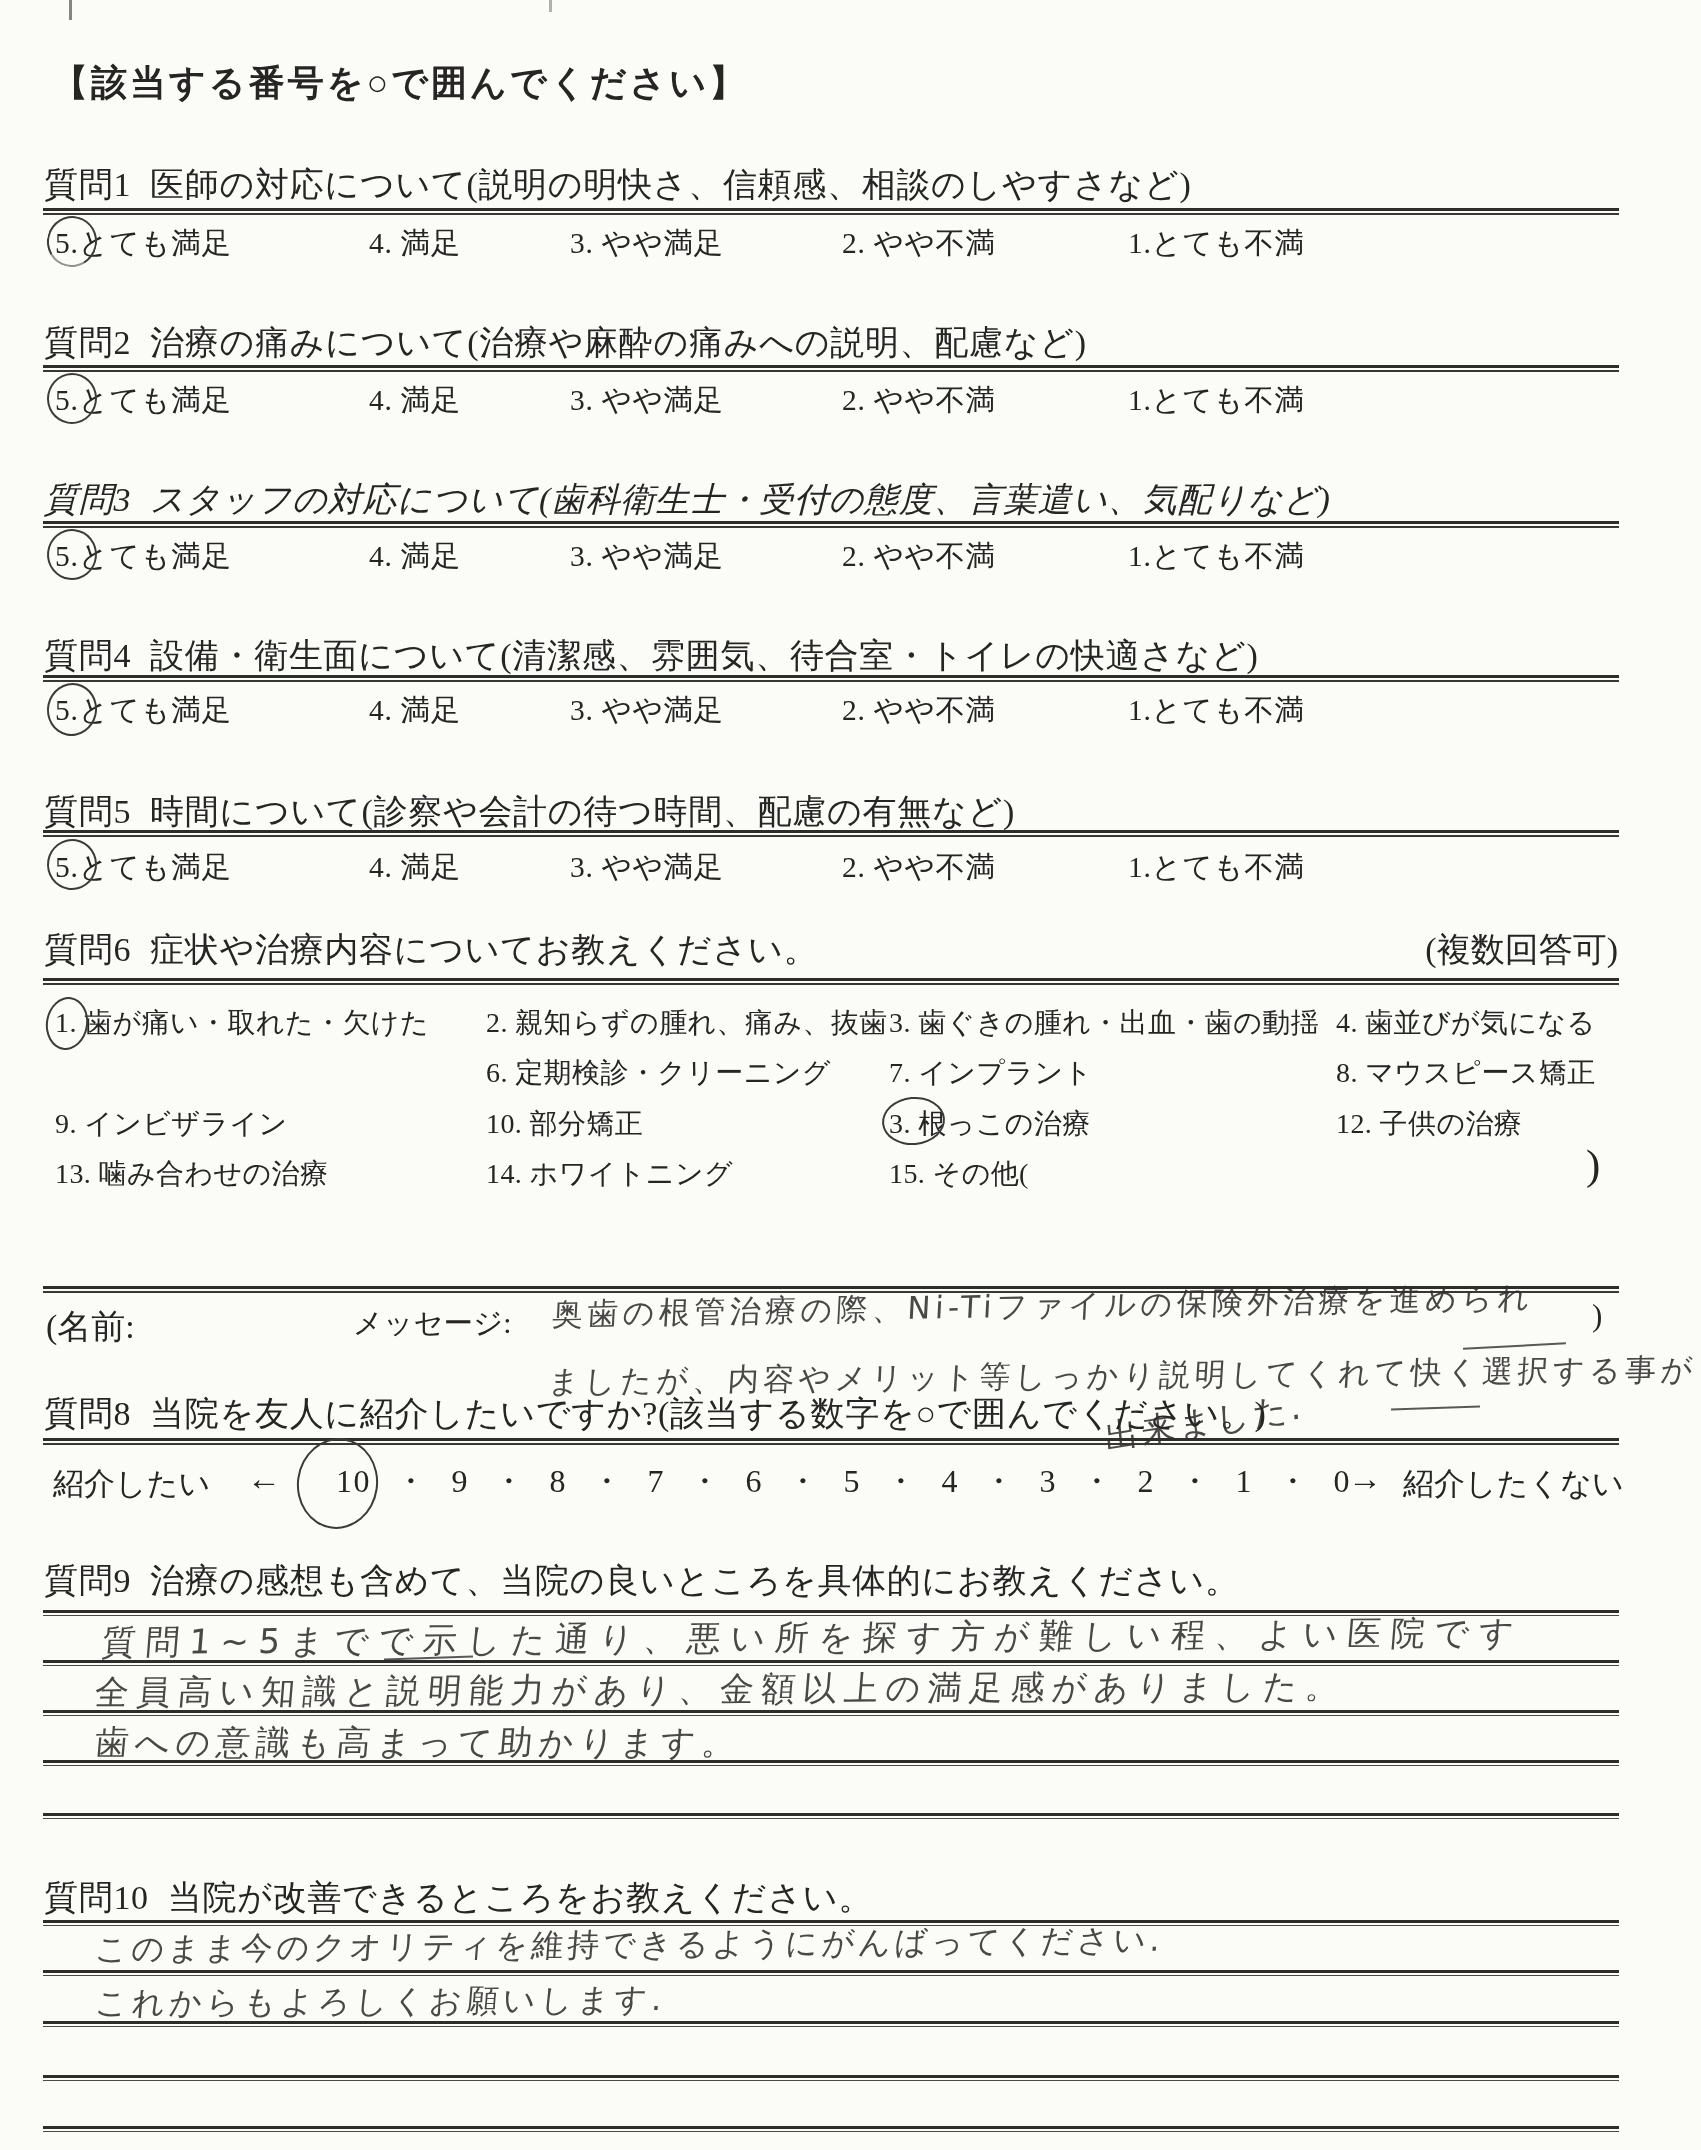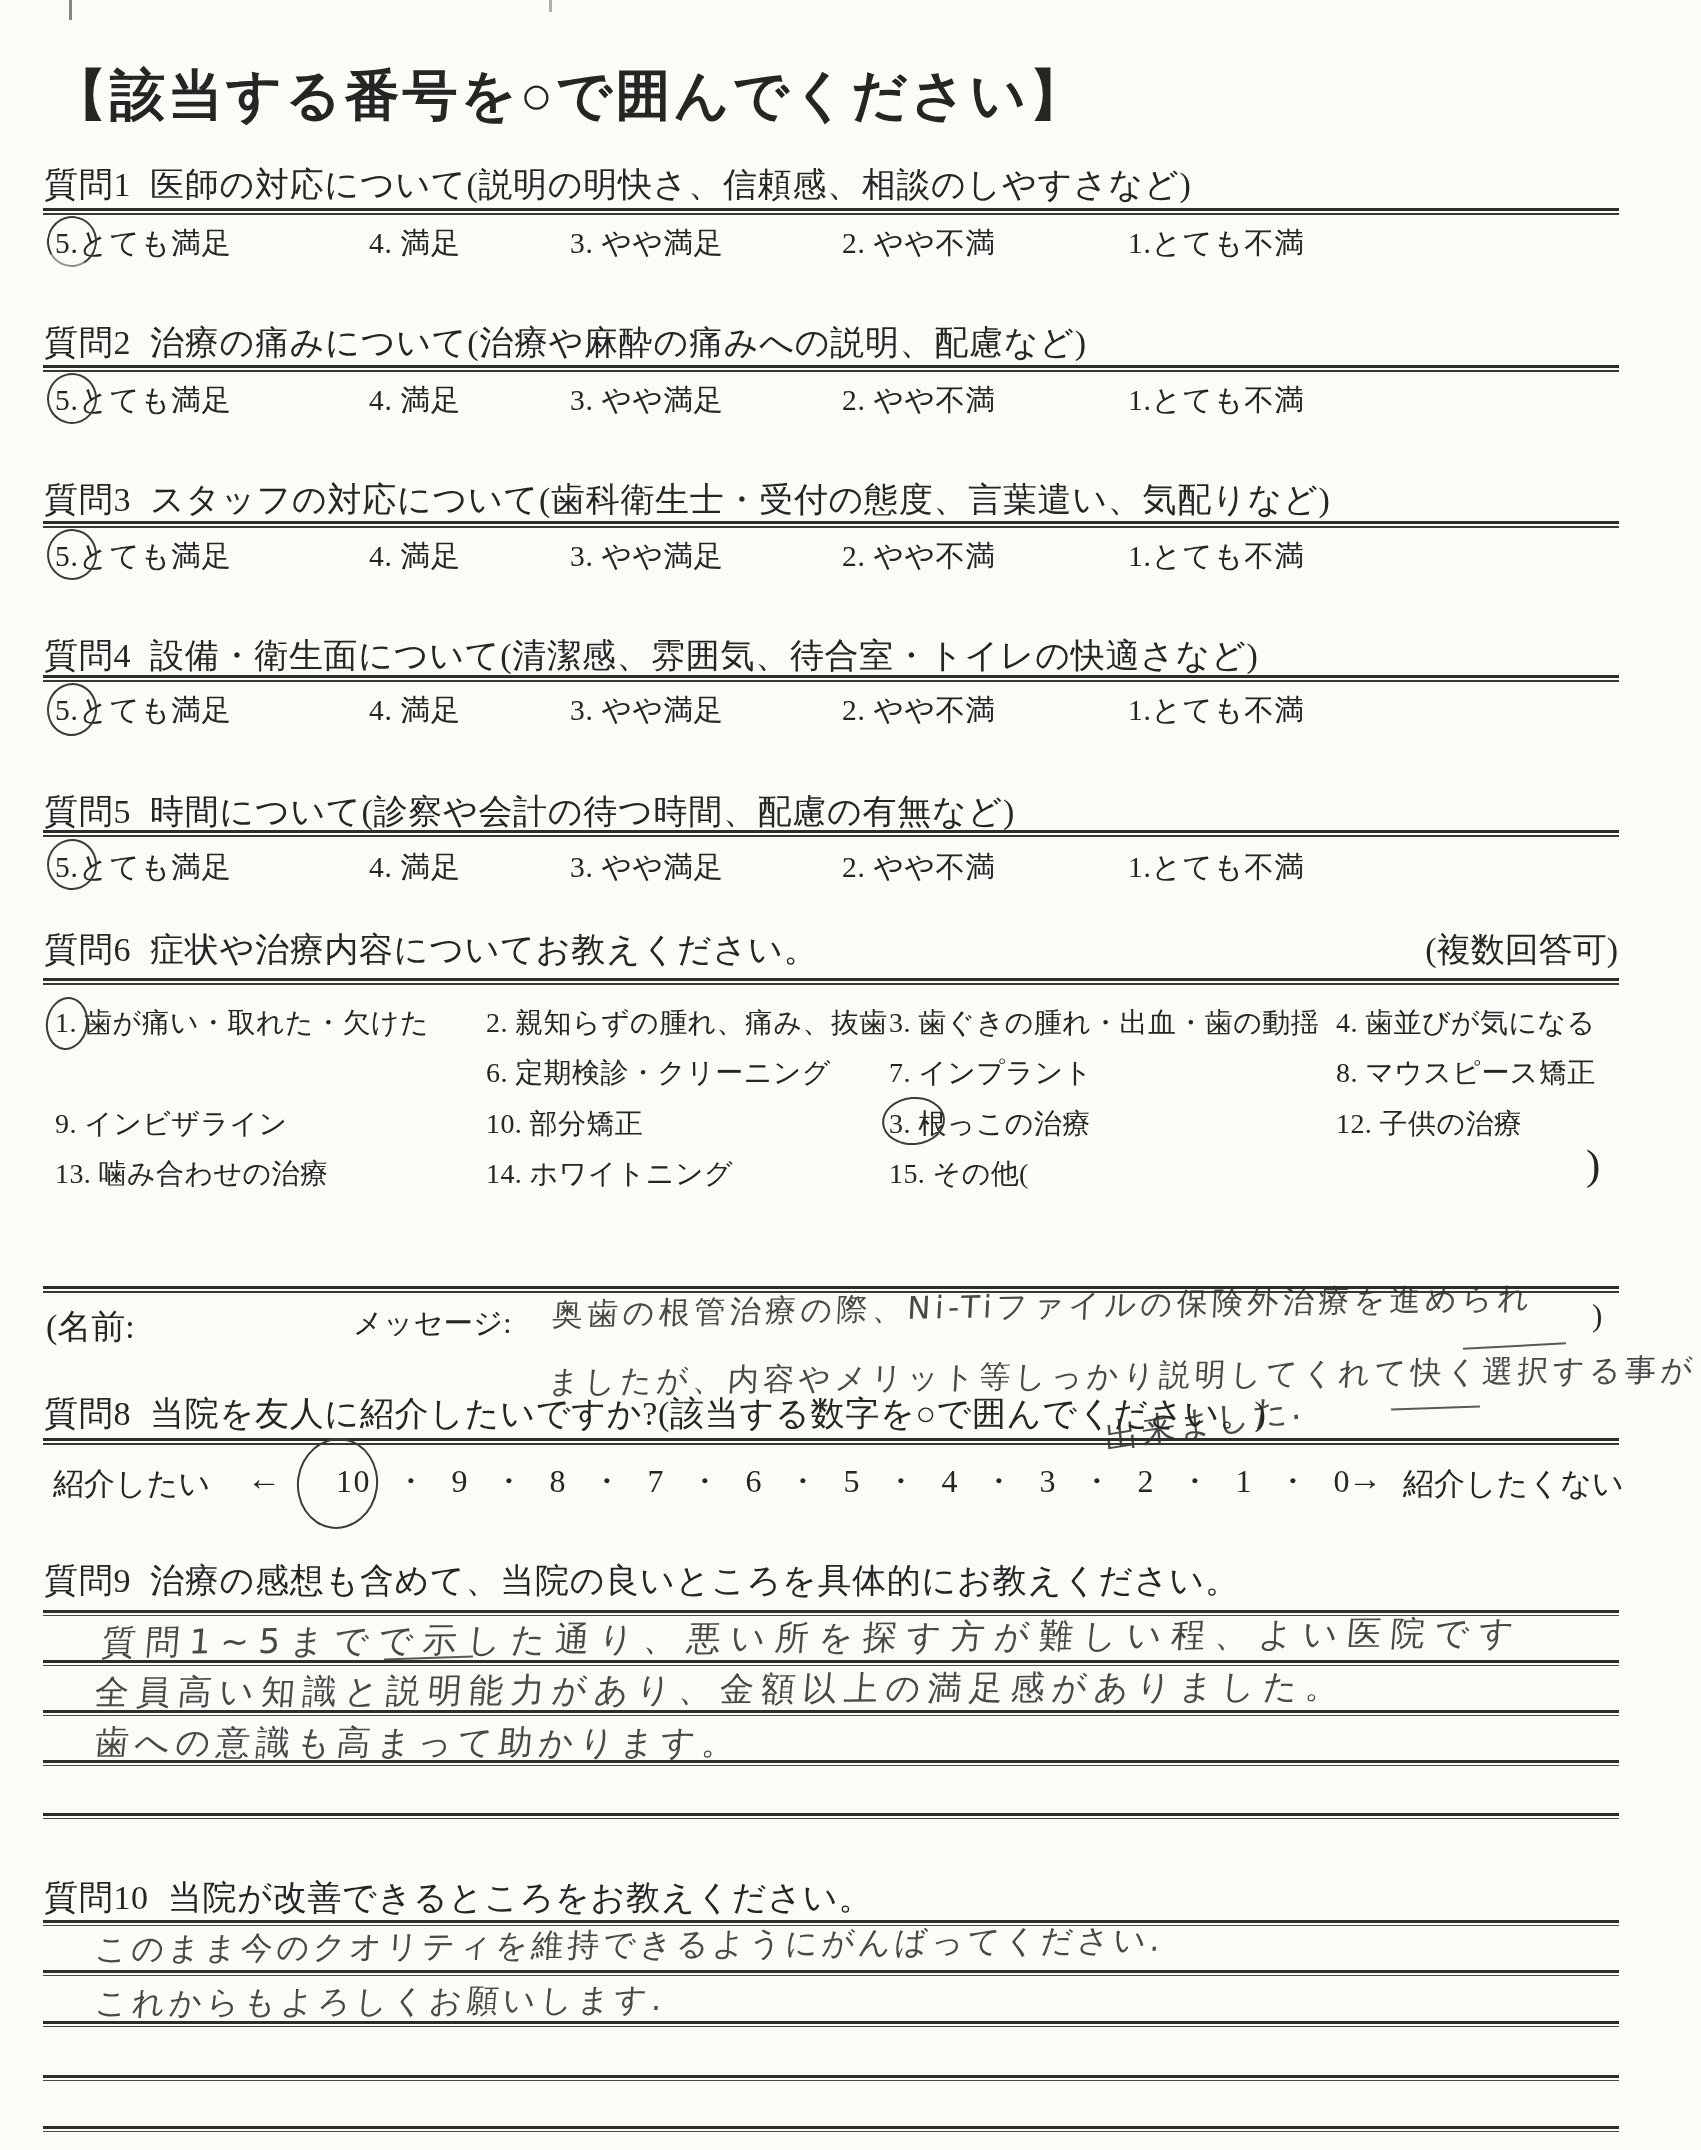--- a/index.html
+++ b/index.html
@@ -8,36 +8,36 @@
     background:#fbfbf8;overflow:hidden;
     font-family:"Liberation Serif","DejaVu Serif",serif;
     color:#262524;
   }
   .abs{position:absolute;white-space:nowrap;}
   
   .scan-tick{position:absolute;top:0;width:3px;background:#55534f;opacity:.7;}
   .tick1{left:69px;height:20px;}
   .tick2{left:549px;height:11.8px;opacity:.45;}
   
-  .title{left:52px;top:59px;font-size:55px;font-weight:600;letter-spacing:3px;}
+  .title{left:52px;top:59px;font-size:36px;font-weight:600;letter-spacing:3px;}
   
   .qhead{left:44px;font-size:34px;letter-spacing:0.7px;font-weight:500;}
   .qtext{margin-left:19px;}
   
   .rule{position:absolute;left:43px;width:1576px;height:6.6px;
         border-top:3px solid #2e2d2b;border-bottom:2.2px solid #383734;box-sizing:border-box;}
   .rule.thin{height:5.9px;border-top:3px solid #2e2d2b;border-bottom:1.5px solid #4a4845;}
   
   .opt{position:absolute;font-size:29.5px;letter-spacing:0.7px;}
   .x5{left:55px;}.x4{left:369px;}.x3{left:570px;}.x2{left:842px;}.x1{left:1128px;}
   .o-q1 .opt{top:224px;}.o-q2 .opt{top:381px;}.o-q3 .opt{top:537px;}
   .o-q4 .opt{top:691px;}.o-q5 .opt{top:848px;}
   .h-q1{top:162px;}.r-q1{top:208px;}
   .h-q2{top:320px;}.r-q2{top:365px;}
-  .h-q3{top:477px;}.r-q3{top:521px;}
+  .h-q3{top:477px;font-style:italic;}.r-q3{top:521px;}
   .h-q4{top:633px;}.r-q4{top:675px;}
   .h-q5{top:789px;}.r-q5{top:830px;}
   
   .circle{position:absolute;border:2.2px solid #3c3b39;border-radius:50%;}
   .c-q1{left:47px;top:216px;width:46px;height:47px;transform:rotate(14deg);border-bottom-color:rgba(60,59,57,.55);}
   .c-q2{left:47px;top:373px;width:46px;height:47px;transform:rotate(10deg);}
   .c-q3{left:47px;top:529px;width:46px;height:47px;transform:rotate(6deg);}
   .c-q4{left:47px;top:683px;width:46px;height:49px;transform:rotate(12deg);}
   .c-q5{left:47px;top:839px;width:46px;height:47px;transform:rotate(9deg);}
   .c-q6-1{left:46px;top:997px;width:38px;height:49px;transform:rotate(9deg);}

